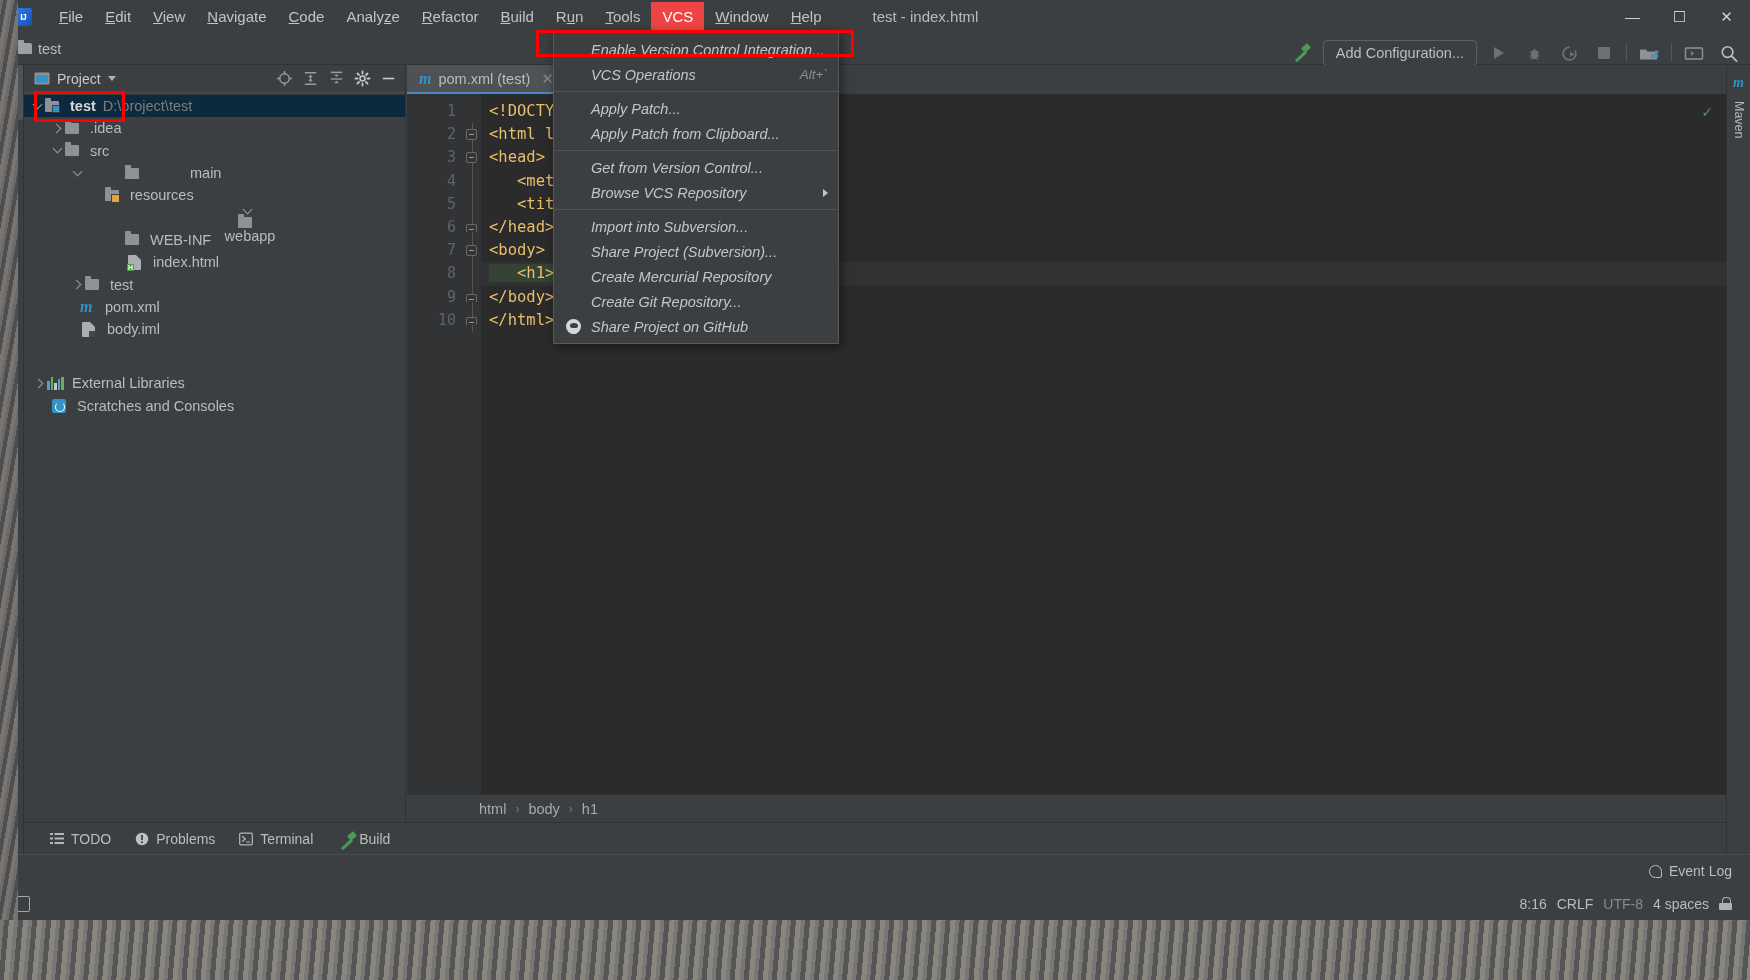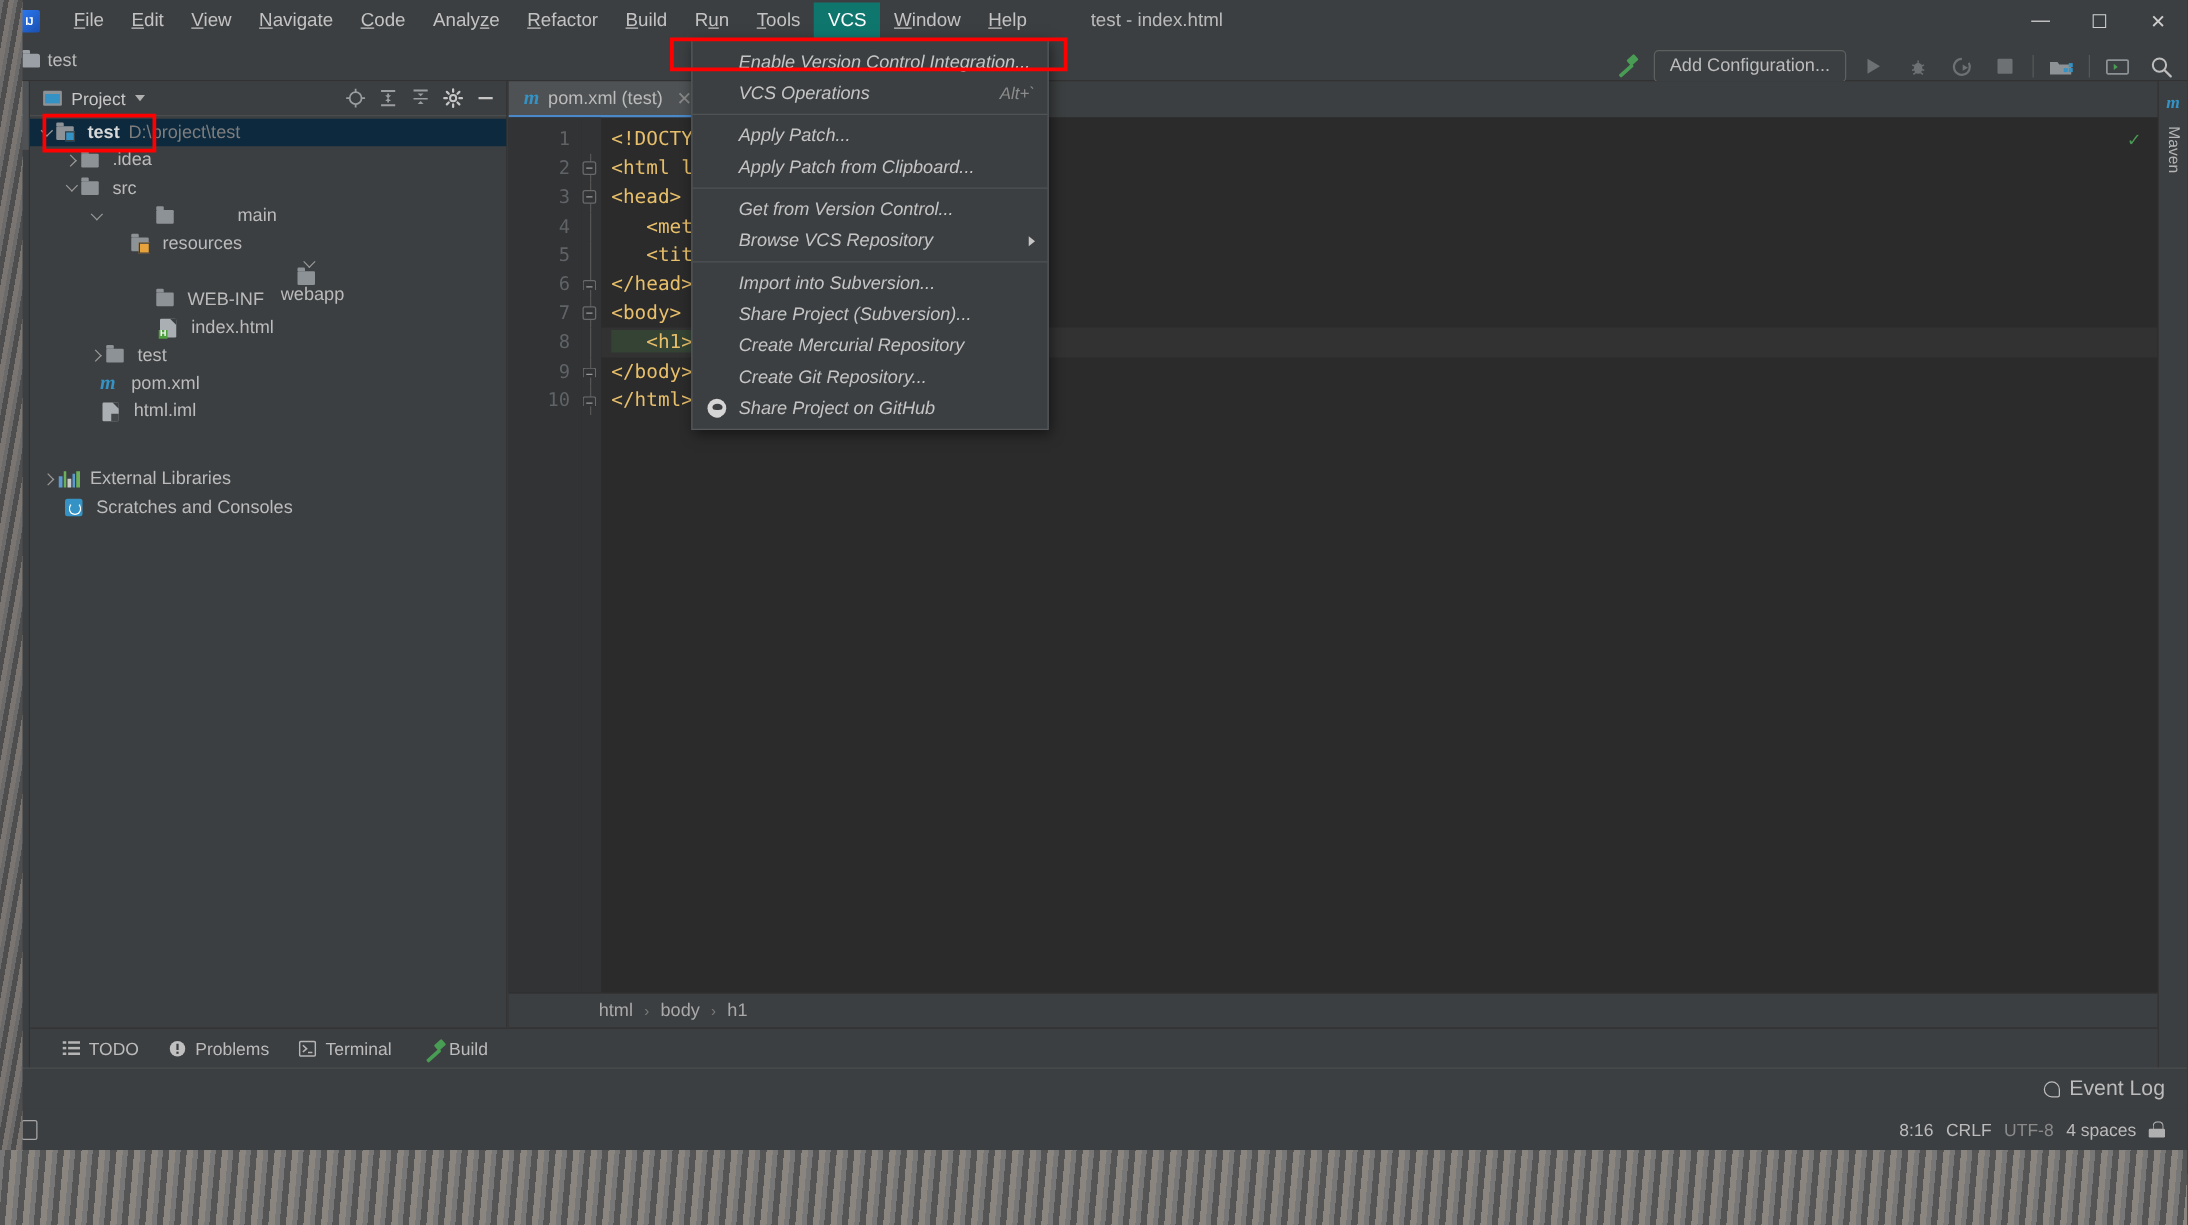--- a/index.html
+++ b/index.html
@@ -24,21 +24,21 @@
   }
   .ij-logo::after {
     content: "IJ"; position: absolute; inset: 0; color: #fff;
     font-size: 9px; font-weight: bold; display: flex;
     align-items: center; justify-content: center; letter-spacing: -1px;
   }
   .menu-item {
     font-size: 15px; color: #c3c3c3; padding: 5px 11px; white-space: nowrap;
     line-height: 19px;
   }
-  .menu-item.active { background: #0f766e; color: #ffffff; }
+  .menu-item.active { background: #ef4444; color: #ffffff; }
   .menu-item u { text-decoration: underline; }
   .win-title {
     font-size: 15px; color: #bababa; margin-left: 40px; white-space: nowrap;
   }
   .win-ctrls {
     position: absolute; right: 0; top: 0; height: 33px;
     display: flex; align-items: center;
   }
   .win-btn {
     width: 47px; height: 33px; display: flex; align-items: center;
@@ -290,21 +290,21 @@
   }
   .tw-btn { display: flex; align-items: center; gap: 7px; font-size: 14px; color: #bcbcbc; }
   .statusbar {
     position: absolute; left: 0; top: 854px; width: 1750px; height: 33px;
     background: #3c3f41; border-top: 1px solid #4a4d4e;
     display: flex; align-items: center;
   }
   .sb-right { margin-left: auto; display: flex; align-items: center; gap: 10px; padding-right: 18px; }
   .sb-item { font-size: 14px; color: #bbbbbb; }
   .sb-item.dim { color: #8a8a8a; }
-  .evt-log { display: flex; align-items: center; gap: 7px; font-size: 17px; color: #bcbcbc; }
+  .evt-log { display: flex; align-items: center; gap: 7px; font-size: 14px; color: #bcbcbc; }
   .evt-ico {
     width: 13px; height: 13px; border: 1.6px solid #bcbcbc;
     border-radius: 50% 50% 2px 50%;
   }
   .statusbar2 {
     position: absolute; left: 0; top: 887px; width: 1750px; height: 33px;
     background: #3c3f41; display: flex; align-items: center;
   }
   .sb2-ico {
     width: 13px; height: 16px; border: 1.6px solid #a6a6a6; border-radius: 2px; margin-left: 17px;
@@ -579,21 +579,21 @@
         <span class="t-ico">
             <span class="mvn-m">m</span>
           </span>
         <span class="label">pom.xml</span>
       </div>
 
       <div class="tree-row" style="padding-left:58px;">
         <span class="t-ico">
             <span class="fileico iml"></span>
           </span>
-        <span class="label">html.iml</span>
+        <span class="label">body.iml</span>
       </div>
 
       <div class="tree-row" style="padding-left:8px;margin-top:32px;">
         <span class="tw">
             <span class="arrow-r"></span>
           </span>
         <span class="t-ico">
           <span class="bars">
             <i style="height:9px;background:#5a9bd4"></i>
               <i style="height:13px;background:#6cb15a"></i>

